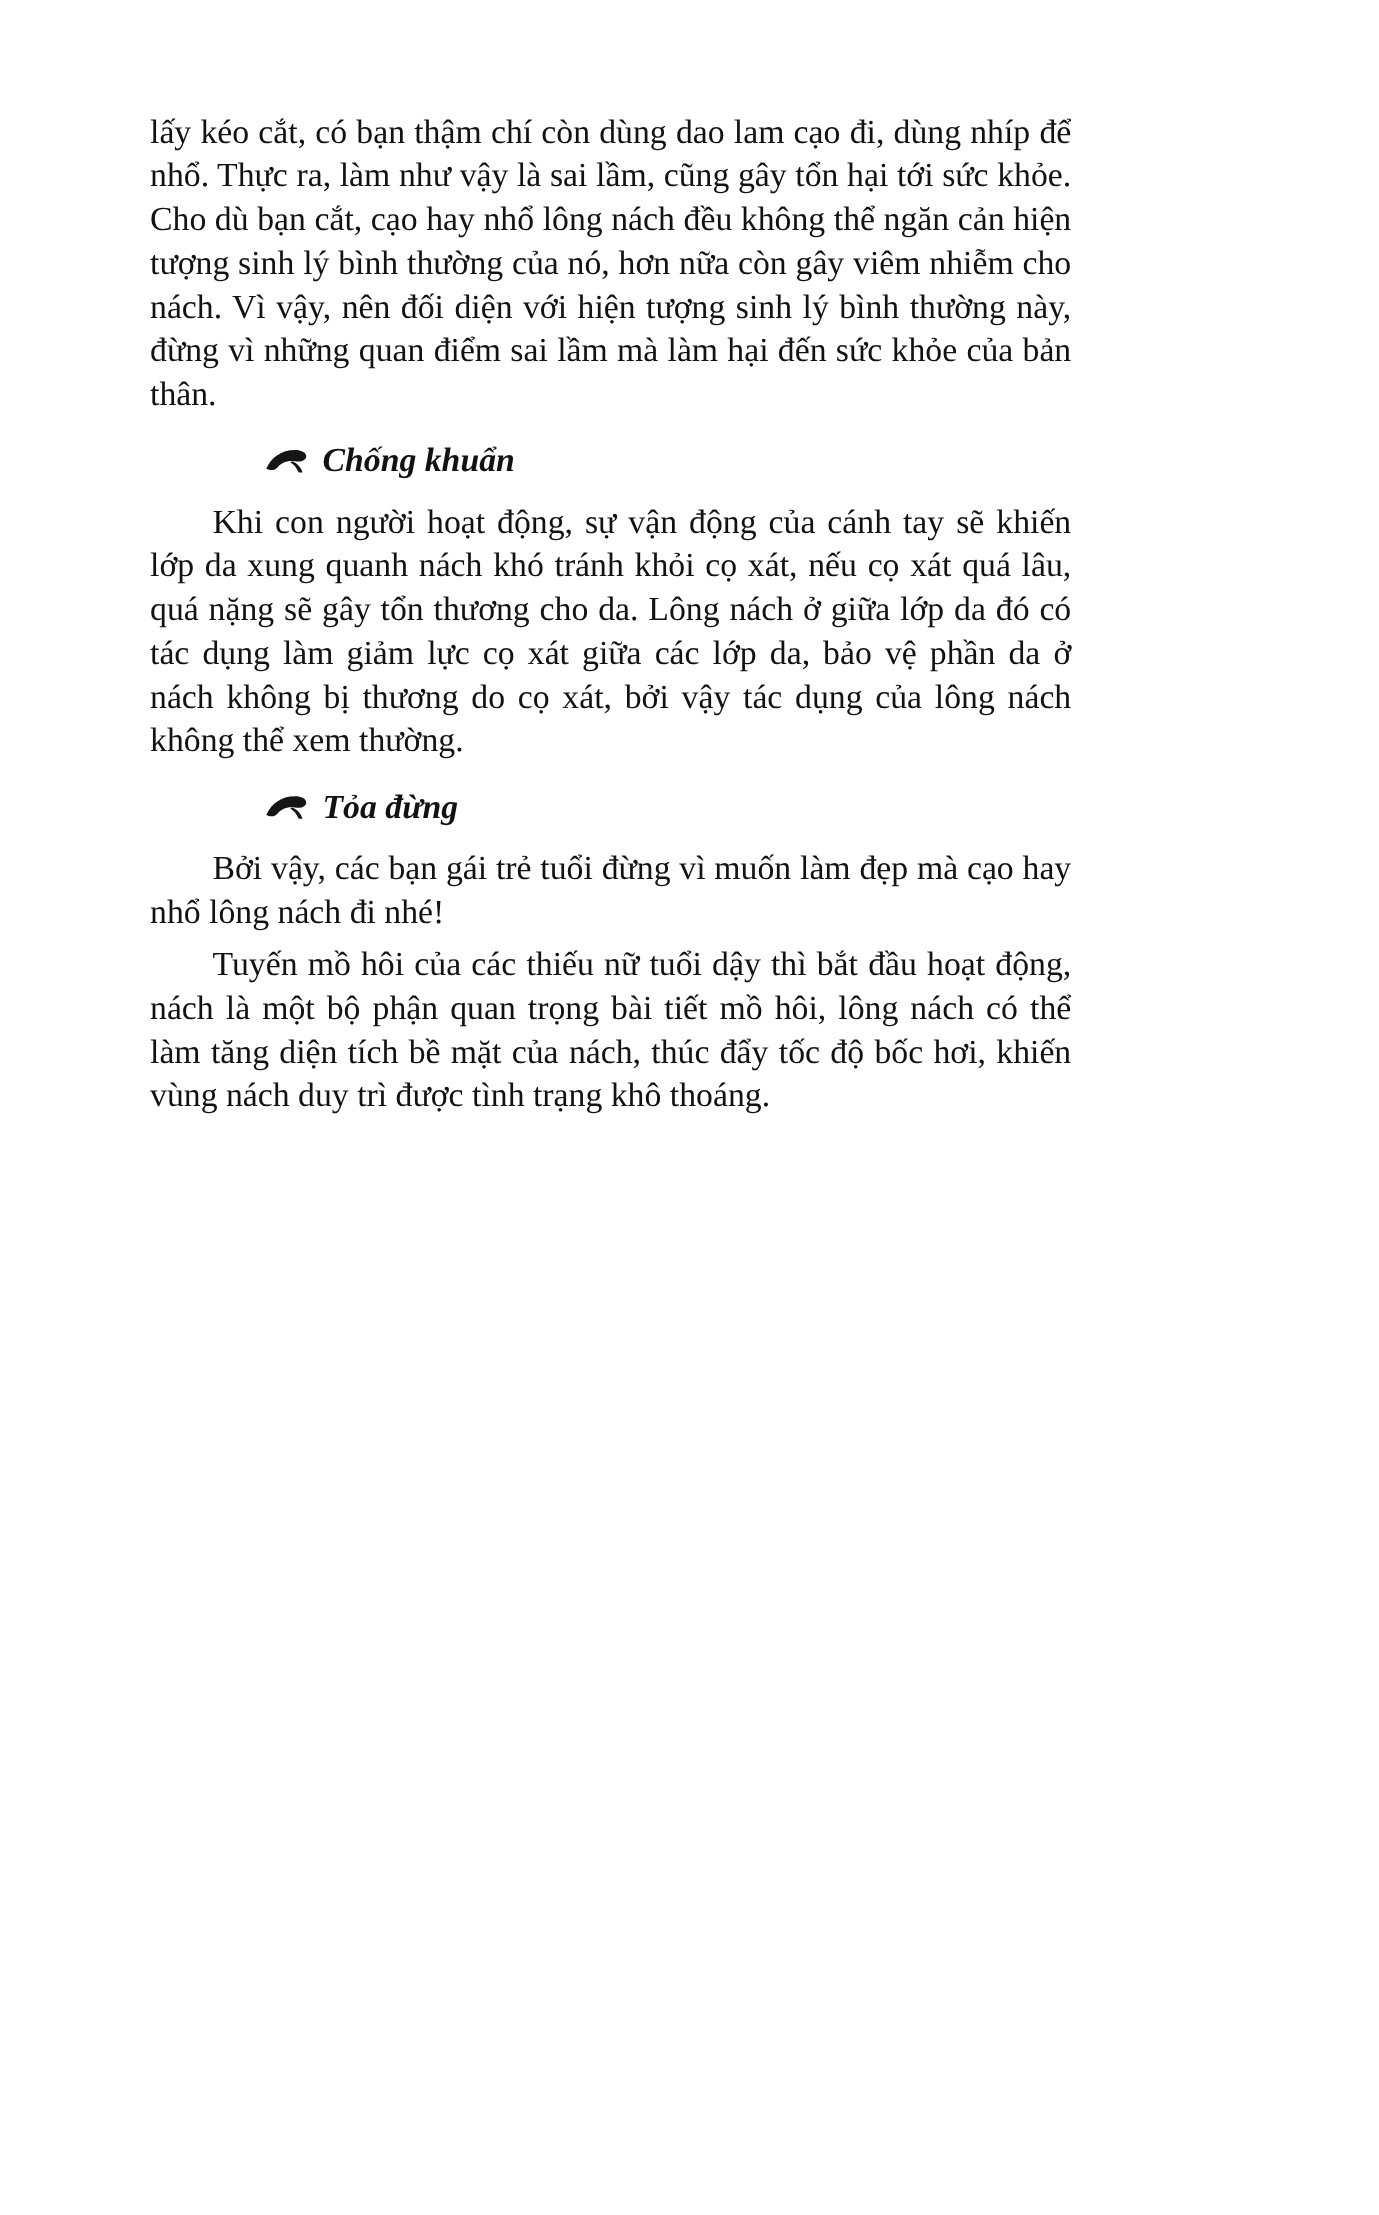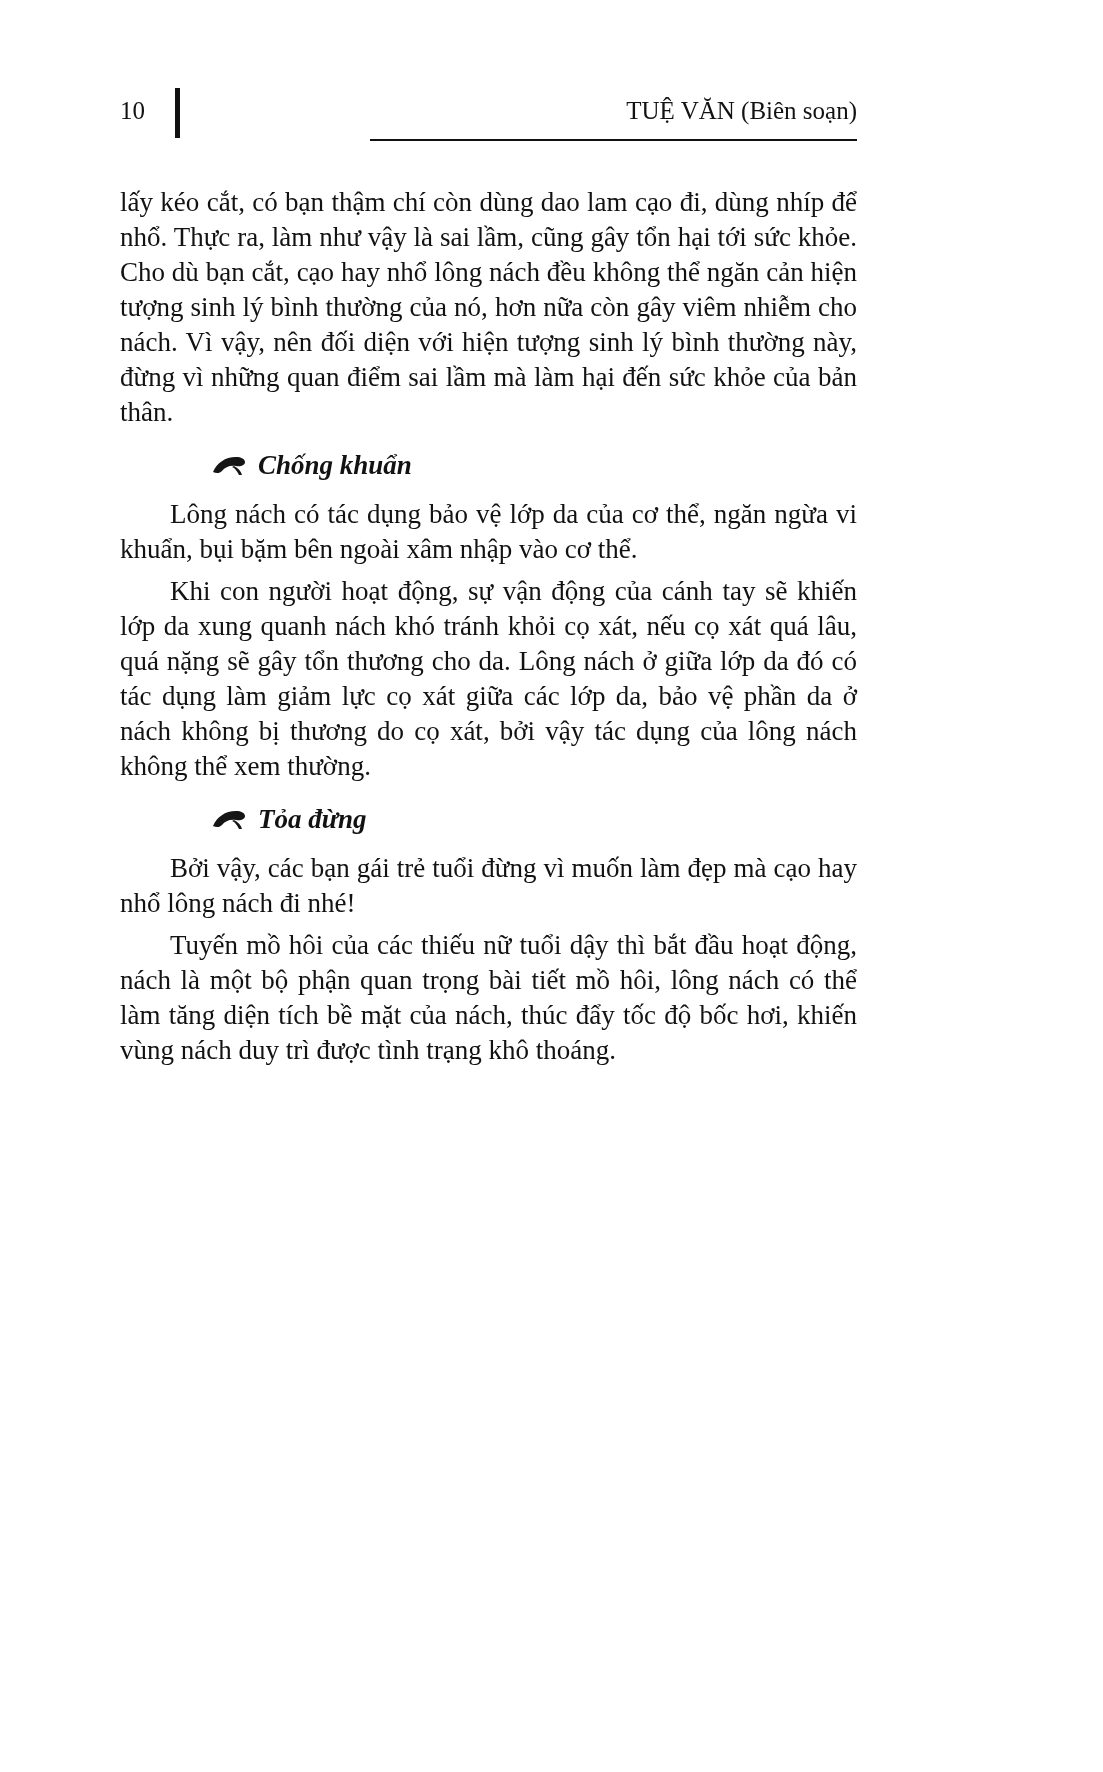--- a/index.html
+++ b/index.html
@@ -81,41 +81,35 @@
     width: 34px;
     height: 22px;
     display: block;
   }
 </style>
 </head>
 <body>
 
 <div class="page">
 
-  <div class="header">
-    <div class="page-num">10</div>
-    <div class="head-divider"></div>
-    <div class="header-right">TUỆ VĂN (Biên soạn)</div>
-  </div>
 
   <div class="content">
 
     <p class="first-para">lấy kéo cắt, có bạn thậm chí còn dùng dao lam cạo đi, dùng nhíp để nhổ. Thực ra, làm như vậy là sai lầm, cũng gây tổn hại tới sức khỏe. Cho dù bạn cắt, cạo hay nhổ lông nách đều không thể ngăn cản hiện tượng sinh lý bình thường của nó, hơn nữa còn gây viêm nhiễm cho nách. Vì vậy, nên đối diện với hiện tượng sinh lý bình thường này, đừng vì những quan điểm sai lầm mà làm hại đến sức khỏe của bản thân.</p>
 
 
     <div class="heading">
       <span class="ornament">
         <svg viewBox="0 0 34 22" xmlns="http://www.w3.org/2000/svg" aria-hidden="true">
           <path d="M1 17 C5 8, 13 2, 24 2 C29 2, 33 4, 33 7 C33 10, 29 12, 24 11 C18 10, 13 12, 10 16 C8 18, 5 19, 1 17 Z" fill="#151515"></path>
           <path d="M22 11 C26 13, 29 16, 30 20 L27 20 C25 16, 23 13, 20 12 Z" fill="#151515"></path>
         </svg>
       </span>
       <span>Chống khuẩn</span>
     </div>
-    <p class="indent">Lông nách có tác dụng bảo vệ lớp da của cơ thể, ngăn ngừa vi khuẩn, bụi bặm bên ngoài xâm nhập vào cơ thể.</p>
 
     <p class="indent">Khi con người hoạt động, sự vận động của cánh tay sẽ khiến lớp da xung quanh nách khó tránh khỏi cọ xát, nếu cọ xát quá lâu, quá nặng sẽ gây tổn thương cho da. Lông nách ở giữa lớp da đó có tác dụng làm giảm lực cọ xát giữa các lớp da, bảo vệ phần da ở nách không bị thương do cọ xát, bởi vậy tác dụng của lông nách không thể xem thường.</p>
 
     <div class="heading">
       <span class="ornament">
         <svg viewBox="0 0 34 22" xmlns="http://www.w3.org/2000/svg" aria-hidden="true">
           <path d="M1 17 C5 8, 13 2, 24 2 C29 2, 33 4, 33 7 C33 10, 29 12, 24 11 C18 10, 13 12, 10 16 C8 18, 5 19, 1 17 Z" fill="#151515"></path>
           <path d="M22 11 C26 13, 29 16, 30 20 L27 20 C25 16, 23 13, 20 12 Z" fill="#151515"></path>
         </svg>
       </span>

